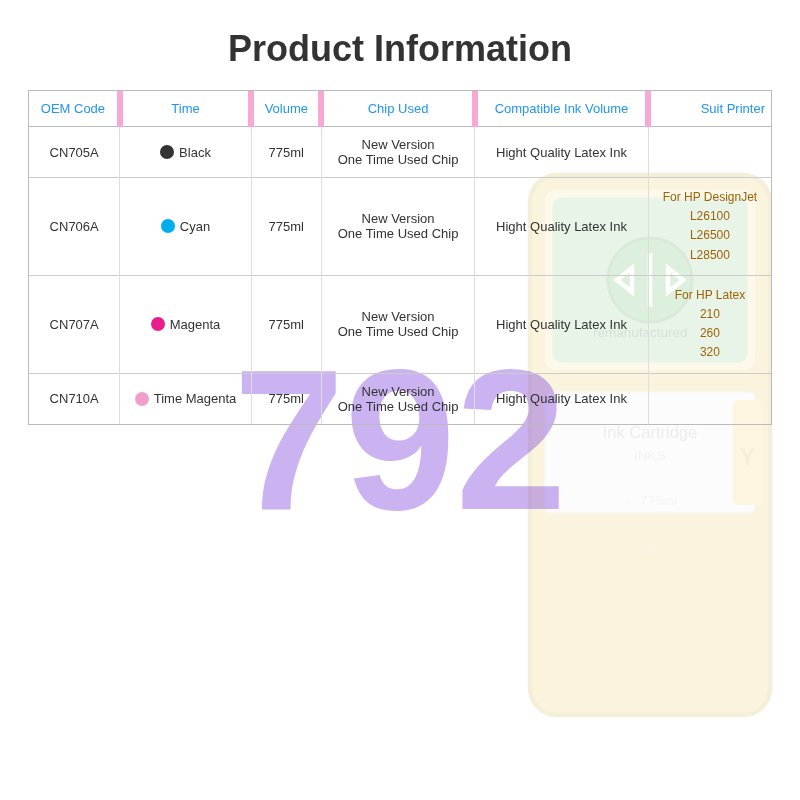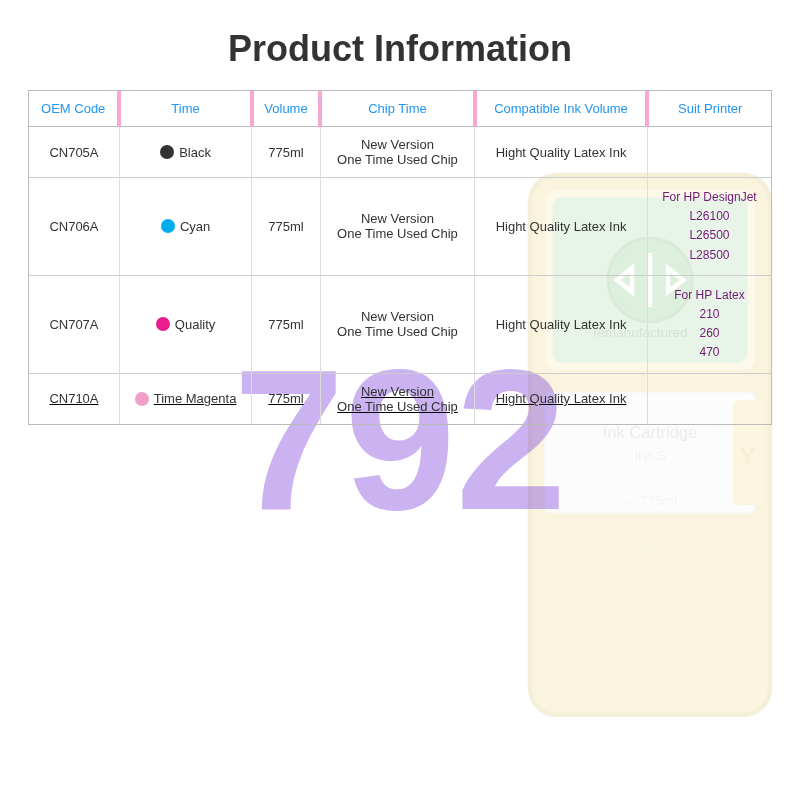--- a/index.html
+++ b/index.html
@@ -35,33 +35,32 @@
 
     thead tr {
       border-bottom: 1.5px solid #bbb;
     }
 
     thead th {
       color: #2196F3;
       font-weight: normal;
       padding: 10px 6px;
       text-align: center;
-      border-right: 4px solid #f9a8d4;
+      border-right: 6px solid #f9a8d4;
       font-size: 13px;
     }
 
-    thead th:last-child { border-right: none; }
+    thead th:last-child { border-right: none; text-align: right; }
 
     tbody tr {
       border-bottom: 1px solid #ccc;
     }
 
     tbody tr:last-child {
       border-bottom: none;
-      text-decoration: underline;
     }
 
     tbody td {
       padding: 10px 6px;
       text-align: center;
       border-right: 1px solid #ddd;
       color: #333;
       font-size: 13px;
       vertical-align: middle;
     }
@@ -77,21 +76,21 @@
 
     .color-dot {
       width: 14px;
       height: 14px;
       border-radius: 50%;
       display: inline-block;
       flex-shrink: 0;
     }
 
     .suit-printer-cell {
-      color: #701a75;
+      color: #a16207;
       font-size: 12px;
       line-height: 1.6;
       margin-left: 17px;
     }
 
     
     .watermark-overlay {
       position: absolute;
       top: 100px;
       left: 0;
@@ -154,21 +153,21 @@
 
 <h1 class="page-title">Product Information</h1>
 
 <div class="table-wrapper">
   <table>
     <thead>
       <tr>
         <th>OEM Code</th>
         <th>Time</th>
         <th>Volume</th>
-        <th>Chip Time</th>
+        <th>Chip Used</th>
         <th>Compatible Ink Volume</th>
         <th>Suit Printer</th>
       </tr>
     </thead>
     <tbody id="table-body">
     <tr>
           <td>CN705A</td>
           <td>
             <div class="color-cell">
               <span class="color-dot" style="background: rgb(51, 51, 51);"></span>
@@ -196,31 +195,31 @@
           <td class="suit-printer-cell" style="white-space: pre-line;">For HP DesignJet
 L26100
 L26500
 L28500</td>
         </tr>
         <tr>
           <td>CN707A</td>
           <td>
             <div class="color-cell">
               <span class="color-dot" style="background: rgb(233, 30, 140);"></span>
-              <span>Quality</span>
+              <span>Magenta</span>
             </div>
           </td>
           <td>775ml</td>
           <td style="white-space: pre-line;">New Version
 One Time Used Chip</td>
           <td>Hight Quality Latex Ink</td>
           <td class="suit-printer-cell" style="white-space: pre-line;">For HP Latex
 210
 260
-470</td>
+320</td>
         </tr>
         <tr>
           <td>CN710A</td>
           <td>
             <div class="color-cell">
               <span class="color-dot" style="background: rgb(240, 160, 200);"></span>
               <span>Time Magenta</span>
             </div>
           </td>
           <td>775ml</td>

